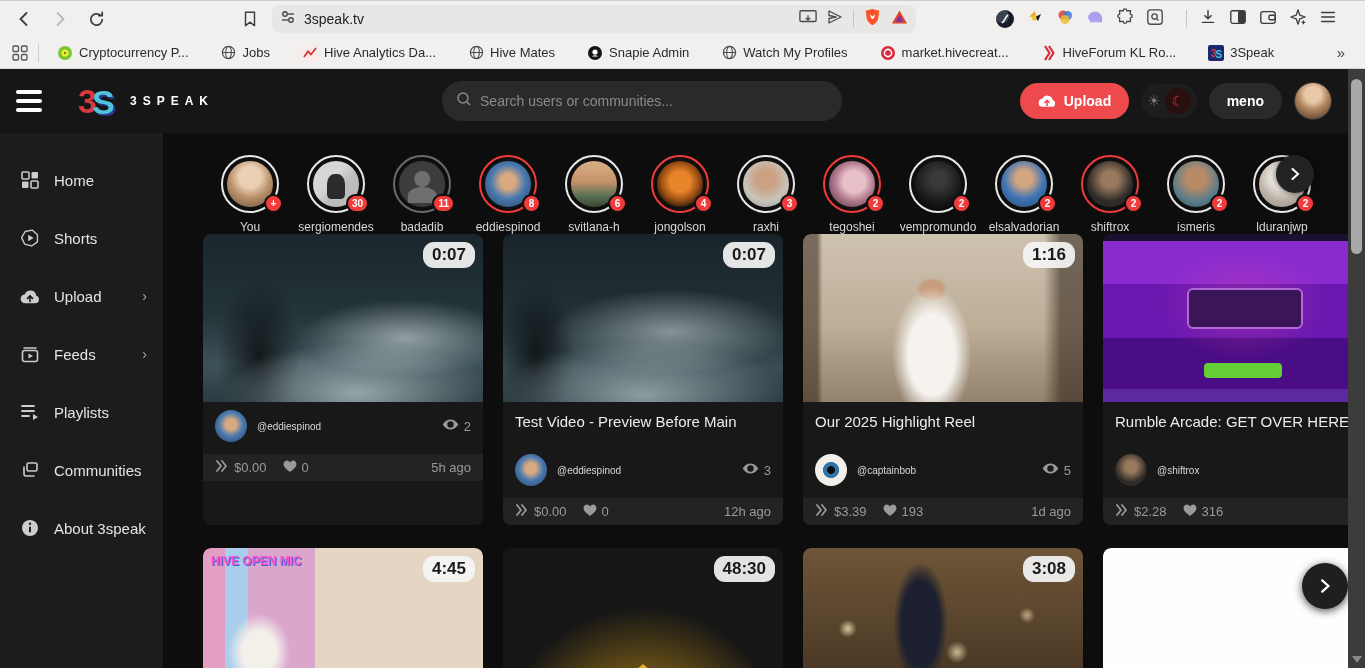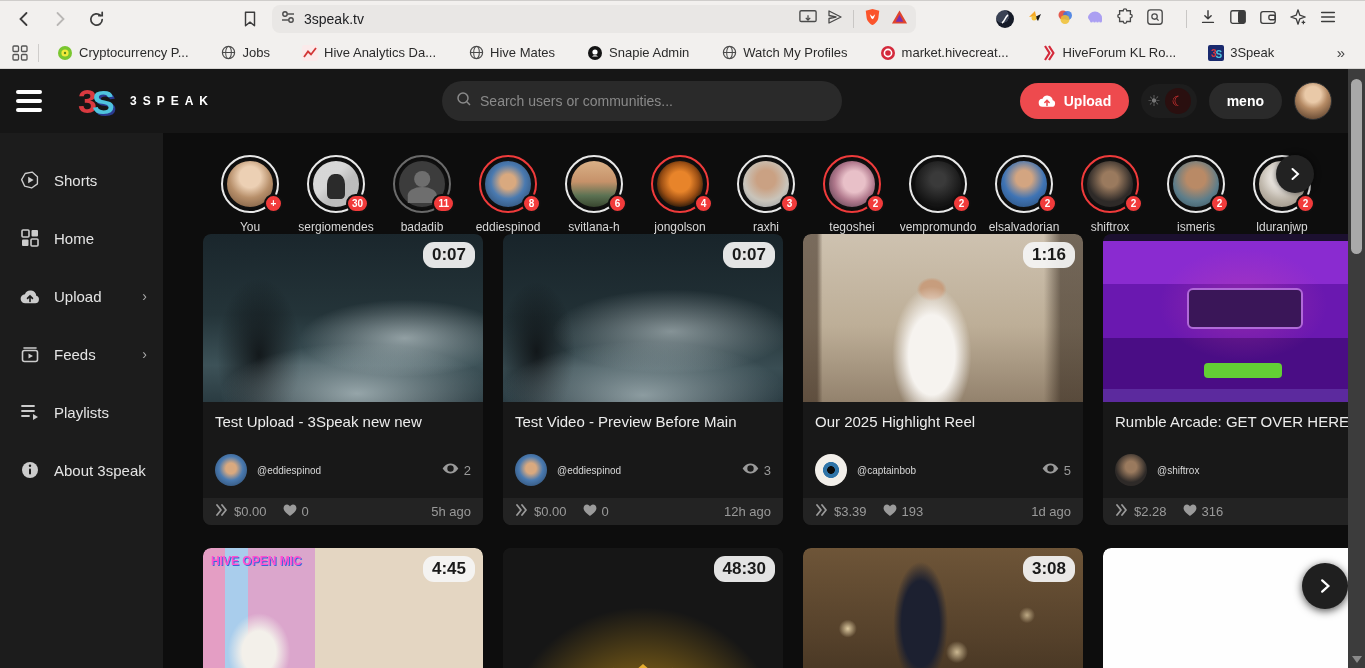--- a/index.html
+++ b/index.html
@@ -454,39 +454,39 @@
         <div class="user-pill">meno</div>
         <div class="user-avatar"></div>
       </div>
     </div>
 
     <div class="body-row">
       <div class="sidebar">
 
           <div class="side-item">
             <span class="sic">
-              <svg width="22" height="22" viewBox="0 0 22 22">
-                <path d="M11 2 L18 5.5 L20 13 L15 19 L7 19 L2 13 L4 5.5 Z" stroke="#ccc" stroke-width="1.5" fill="none" stroke-linejoin="round" transform="rotate(15 11 11)"></path>
-                <path d="M9 7.5 L15 11 L9 14.5 Z" fill="#ccc"></path>
-              </svg>
-            </span>
-            <span class="side-label">Shorts</span>
-
-          </div>
-
-          <div class="side-item">
-            <span class="sic">
               <svg width="20" height="20" viewBox="0 0 20 20">
                 <rect x="2" y="2" width="7" height="7" rx="1" stroke="#ccc" stroke-width="1.6" fill="none"></rect>
                 <rect x="11.5" y="2" width="6.5" height="6.5" rx="1" fill="#ccc"></rect>
                 <rect x="2" y="11.5" width="6.5" height="6.5" rx="1" fill="#ccc"></rect>
                 <rect x="11" y="11" width="7" height="7" rx="1" stroke="#ccc" stroke-width="1.6" fill="none"></rect>
               </svg>
             </span>
             <span class="side-label">Home</span>
+
+          </div>
+
+          <div class="side-item">
+            <span class="sic">
+              <svg width="22" height="22" viewBox="0 0 22 22">
+                <path d="M11 2 L18 5.5 L20 13 L15 19 L7 19 L2 13 L4 5.5 Z" stroke="#ccc" stroke-width="1.5" fill="none" stroke-linejoin="round" transform="rotate(15 11 11)"></path>
+                <path d="M9 7.5 L15 11 L9 14.5 Z" fill="#ccc"></path>
+              </svg>
+            </span>
+            <span class="side-label">Shorts</span>
 
           </div>
 
           <div class="side-item">
             <span class="sic">
               <svg width="22" height="17" viewBox="0 0 22 17">
                 <path d="M6 16 a5 5 0 0 1 -0.6 -10 a6.5 6.5 0 0 1 12.5 1.8 a4.2 4.2 0 0 1 -1.1 8.2 z" fill="#ccc"></path>
                 <path d="M11 14 V8 M8.3 10.6 L11 7.8 L13.7 10.6" stroke="#1c1c1c" stroke-width="1.8" fill="none" stroke-linecap="round"></path>
               </svg>
             </span>
@@ -510,20 +510,30 @@
             <span class="sic">
               <svg width="20" height="18" viewBox="0 0 20 18">
                 <path d="M2 3 h12 M2 8 h12 M2 13 h7" stroke="#ccc" stroke-width="1.8" stroke-linecap="round"></path>
                 <path d="M13 11 L18 14 L13 17 Z" fill="#ccc"></path>
               </svg>
             </span>
             <span class="side-label">Playlists</span>
 
           </div>
 
+          <div class="side-item">
+            <span class="sic">
+              <svg width="20" height="20" viewBox="0 0 20 20">
+                <rect x="7" y="3" width="10" height="8" rx="1.5" stroke="#ccc" stroke-width="1.6" fill="none"></rect>
+                <path d="M4 7 v7 a2 2 0 0 0 2 2 h8" stroke="#ccc" stroke-width="1.6" fill="none" stroke-linecap="round"></path>
+              </svg>
+            </span>
+            <span class="side-label">Communities</span>
+
+          </div>
 
           <div class="side-item">
             <span class="sic">
               <svg width="20" height="20" viewBox="0 0 20 20">
                 <circle cx="10" cy="10" r="8" fill="#ccc"></circle>
                 <rect x="9" y="8.5" width="2" height="6" rx="1" fill="#1c1c1c"></rect>
                 <circle cx="10" cy="5.8" r="1.2" fill="#1c1c1c"></circle>
               </svg>
             </span>
             <span class="side-label">About 3speak</span>
@@ -646,21 +656,20 @@
         </div>
 
 
         <div class="vgrid">
 
             <div class="vcard">
               <div class="thumb th-storm">
 
                 <span class="dur">0:07</span>
               </div>
-              <div class="vtitle">Test Upload - 3Speak new new</div>
               <div class="vmeta">
                 <span class="vav av-eddie"></span>
                 <span class="vauthor">@eddiespinod</span>
                 <span class="vviews">
                   <span><svg width="17" height="13" viewBox="0 0 24 16">
                       <path d="M12 1 C5 1 1 8 1 8 s4 7 11 7 11-7 11-7 -4-7-11-7 z M12 12.5 a4.5 4.5 0 1 1 0 -9 a4.5 4.5 0 0 1 0 9 z" fill="#9a9a9a"></path>
                     </svg></span>
                   <span>2</span>
                 </span>
               </div>

